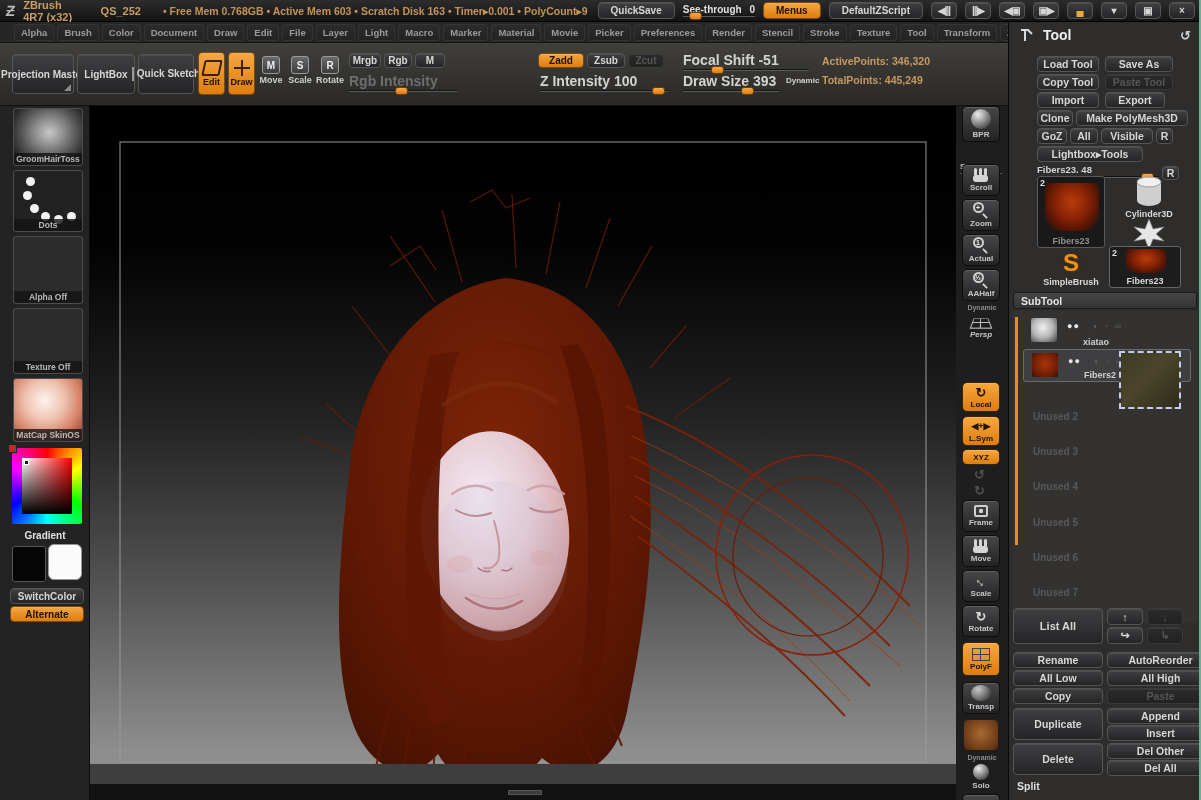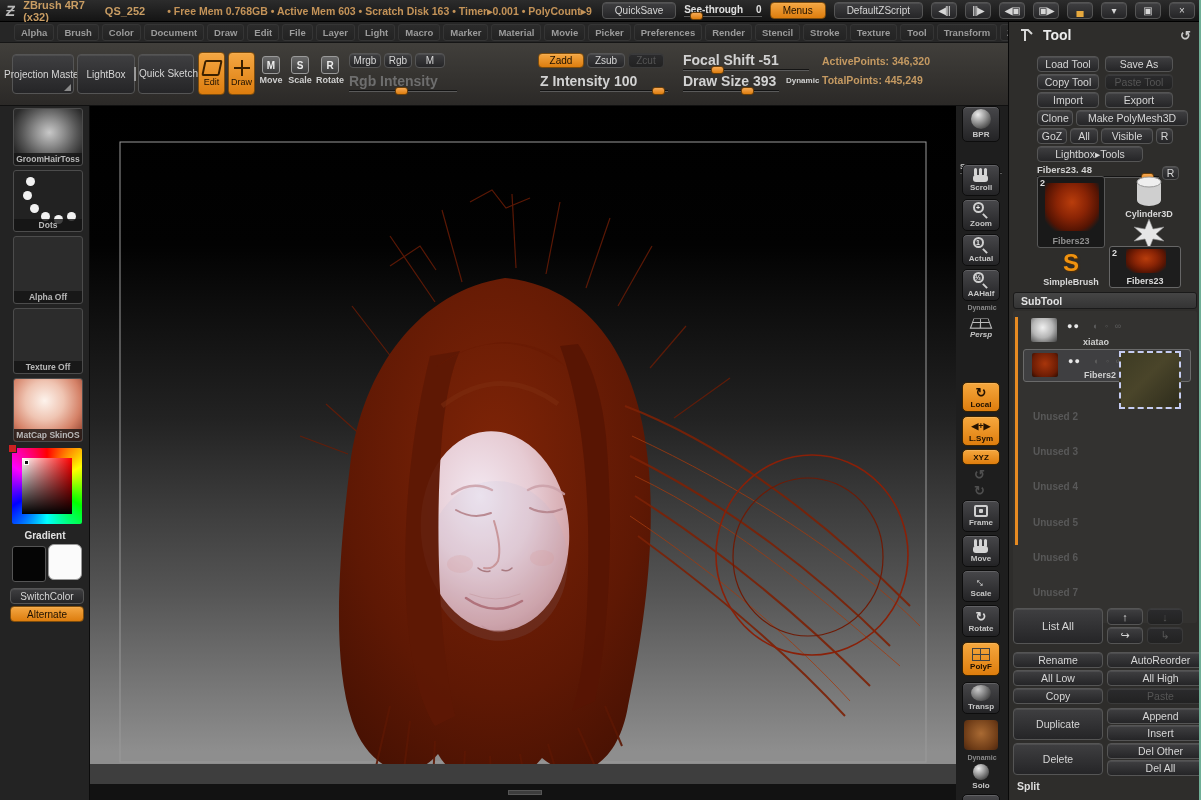--- a/index.html
+++ b/index.html
@@ -3,21 +3,21 @@
 <meta charset="utf-8">
 <style>
   *{margin:0;padding:0;box-sizing:border-box;}
   html,body{width:1201px;height:800px;overflow:hidden;}
   body{position:relative;background:#1b1b1b;font-family:"Liberation Sans",sans-serif;font-size:10px;color:#ccc;}
   .abs{position:absolute;}
 
   
   .btn{display:inline-flex;align-items:center;justify-content:center;
        background:linear-gradient(#3f3f41,#252527);border:1px solid #555;border-radius:4px;
-       color:#d6d6d6;font-weight:400;font-size:10px;white-space:nowrap;box-shadow:inset 0 1px 0 rgba(255,255,255,.08);}
+       color:#d6d6d6;font-weight:700;font-size:10px;white-space:nowrap;box-shadow:inset 0 1px 0 rgba(255,255,255,.08);}
   .btn.dis{color:#555;border-color:#3a3a3a;background:linear-gradient(#2b2b2d,#222);}
   .btn.org{background:linear-gradient(#f4a743,#dd7d0e);border-color:#7d4c0c;color:#1d1000;}
   .sl-label{font-weight:700;font-size:14px;color:#d2d2d2;white-space:nowrap;}
   .sl-label.dim{color:#6e6e6e;}
   .sl-track{position:relative;height:2px;background:#141414;border-bottom:1px solid #5a5a5a;}
   .sl-nub{position:absolute;top:-3px;width:13px;height:8px;border-radius:3px;
           background:linear-gradient(#f7a954,#dd7d0e);border:1px solid #6b3f08;}
 
   
   .titlebar{left:0;top:0;width:1201px;height:22px;background:linear-gradient(#2c2c2c,#141414);
@@ -523,21 +523,21 @@
     </svg>
     <span>Tool</span>
     <span class="rp-reset">↺</span>
   </div>
 
   <span class="btn tp-btn" style="left:28px;top:34px;width:62px;">Load Tool</span>
   <span class="btn tp-btn" style="left:96px;top:34px;width:68px;">Save As</span>
   <span class="btn tp-btn" style="left:28px;top:52px;width:62px;">Copy Tool</span>
   <span class="btn tp-btn dis" style="left:96px;top:52px;width:68px;">Paste Tool</span>
   <span class="btn tp-btn" style="left:28px;top:70px;width:62px;">Import</span>
-  <span class="btn tp-btn" style="left:96px;top:70px;width:68px;">Export</span>
+  <span class="btn tp-btn" style="left:96px;top:70px;width:60px;">Export</span>
   <span class="btn tp-btn" style="left:28px;top:88px;width:36px;">Clone</span>
   <span class="btn tp-btn" style="left:67px;top:88px;width:112px;">Make PolyMesh3D</span>
   <span class="btn tp-btn" style="left:28px;top:106px;width:30px;">GoZ</span>
   <span class="btn tp-btn" style="left:61px;top:106px;width:28px;">All</span>
   <span class="btn tp-btn" style="left:92px;top:106px;width:52px;">Visible</span>
   <span class="btn tp-btn" style="left:147px;top:106px;width:17px;padding:0;">R</span>
   <span class="btn tp-btn" style="left:28px;top:124px;width:106px;">Lightbox▸Tools</span>
 
   <span class="tp-slider" style="left:28px;top:142px;width:122px;">
     <span class="sl-label" style="font-size:9.5px;">Fibers23. 48</span>

